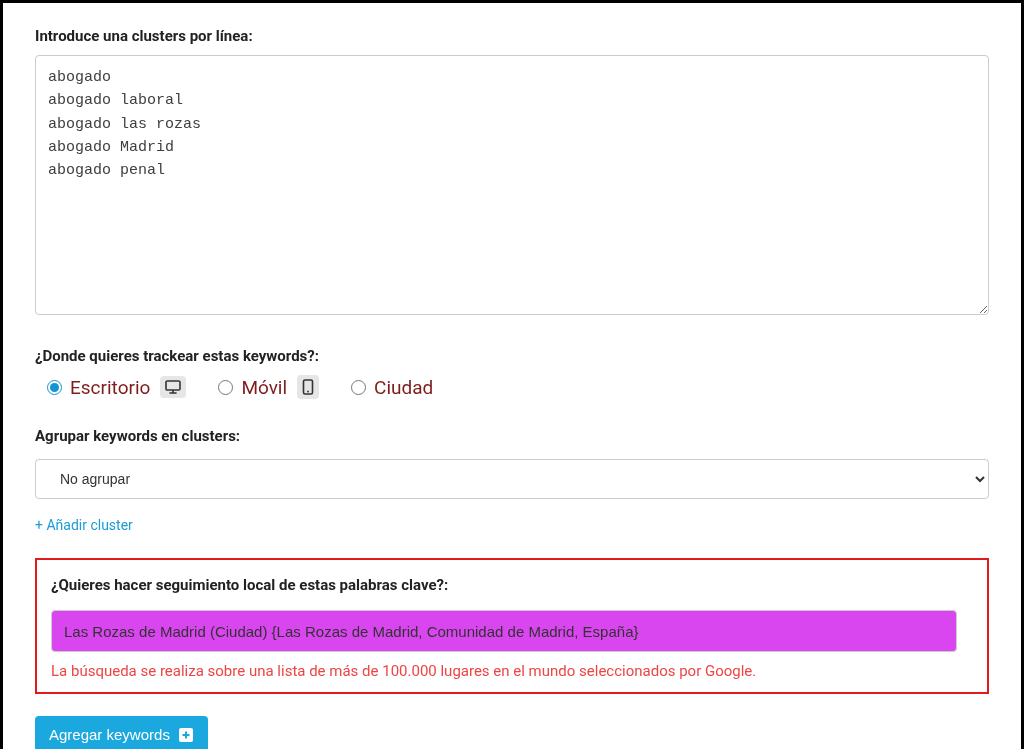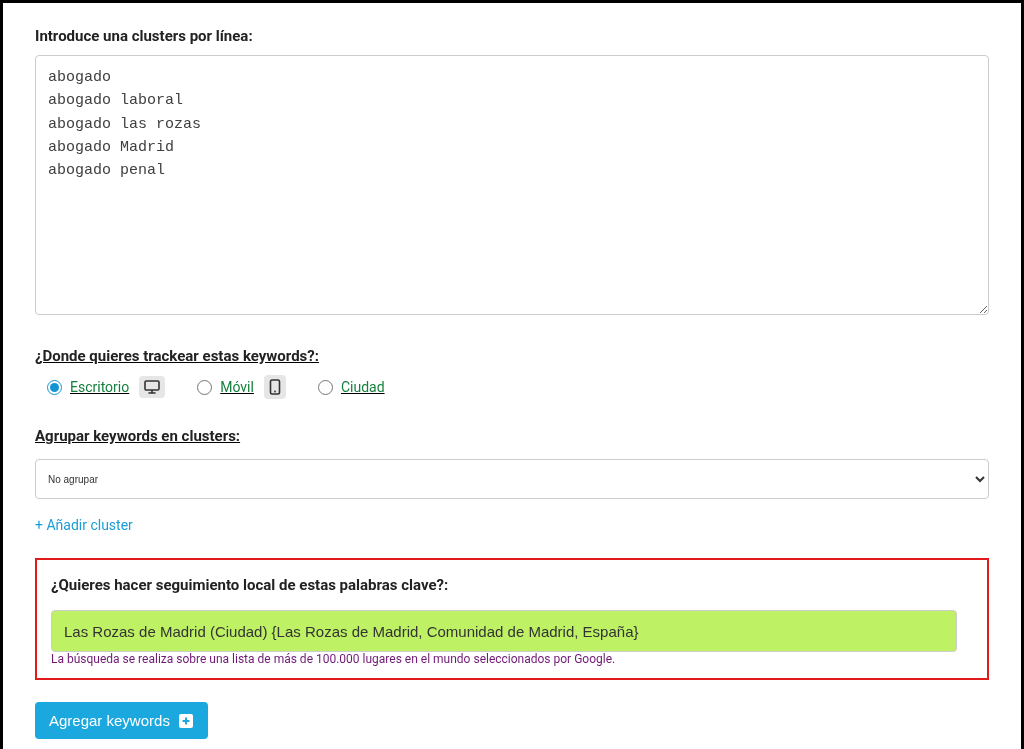--- a/index.html
+++ b/index.html
@@ -33,63 +33,62 @@
       padding: 10px 12px;
       font-size: 15px;
       font-family: Liberation Mono, monospace;
       color: #404040;
       line-height: 1.55;
       resize: both;
       background: #fff;
     }
     .section {
       margin-top: 28px;
-      text-decoration: underline;
     }
     .radio-row {
       display: flex;
       align-items: center;
       gap: 8px;
       margin-top: 6px;
       margin-left: 12px;
     }
     .radio-option {
       display: inline-flex;
       align-items: center;
       gap: 8px;
       margin-right: 24px;
     }
     .radio-option input[type="radio"] {
       width: 15px;
       height: 15px;
       accent-color: #1294d3;
     }
     .radio-option label {
-      font-size: 14px;
-      color: #15803d;
+      font-size: 19px;
+      color: #7f1d1d;
     }
     .icon-badge {
       display: inline-flex;
       align-items: center;
       justify-content: center;
       background: #e6e6e6;
       border-radius: 4px;
       padding: 4px 5px;
       margin-left: 2px;
     }
     .icon-badge svg {
       display: block;
     }
     .select-cluster {
       width: 100%;
       height: 40px;
       border: 1px solid #ccc;
       border-radius: 4px;
-      padding: 0 8px;
-      font-size: 10px;
+      padding: 0 20px;
+      font-size: 14px;
       color: #333;
       background: #fff;
       margin-top: 4px;
     }
     .add-cluster-link {
       color: #1a9cd6;
       font-size: 14px;
       text-decoration: none;
       display: inline-block;
       margin-top: 18px;
@@ -101,26 +100,27 @@
       margin-top: 24px;
     }
     .location-input {
       width: 100%;
       height: 42px;
       border: 1px solid #ccc;
       border-radius: 4px;
       padding: 0 12px;
       font-size: 15px;
       color: #333;
-      background: #bef264;
+      background: #d946ef;
       margin-top: 6px;
     }
     .help-text {
-      font-size: 12px;
-      color: #701a75;
+      font-size: 15px;
+      color: #ef4444;
+      margin-top: 10px;
     }
     .submit-button {
       display: inline-flex;
       align-items: center;
       gap: 8px;
       background: #1aa8df;
       color: #fff;
       border: none;
       border-radius: 4px;
       padding: 10px 14px;

